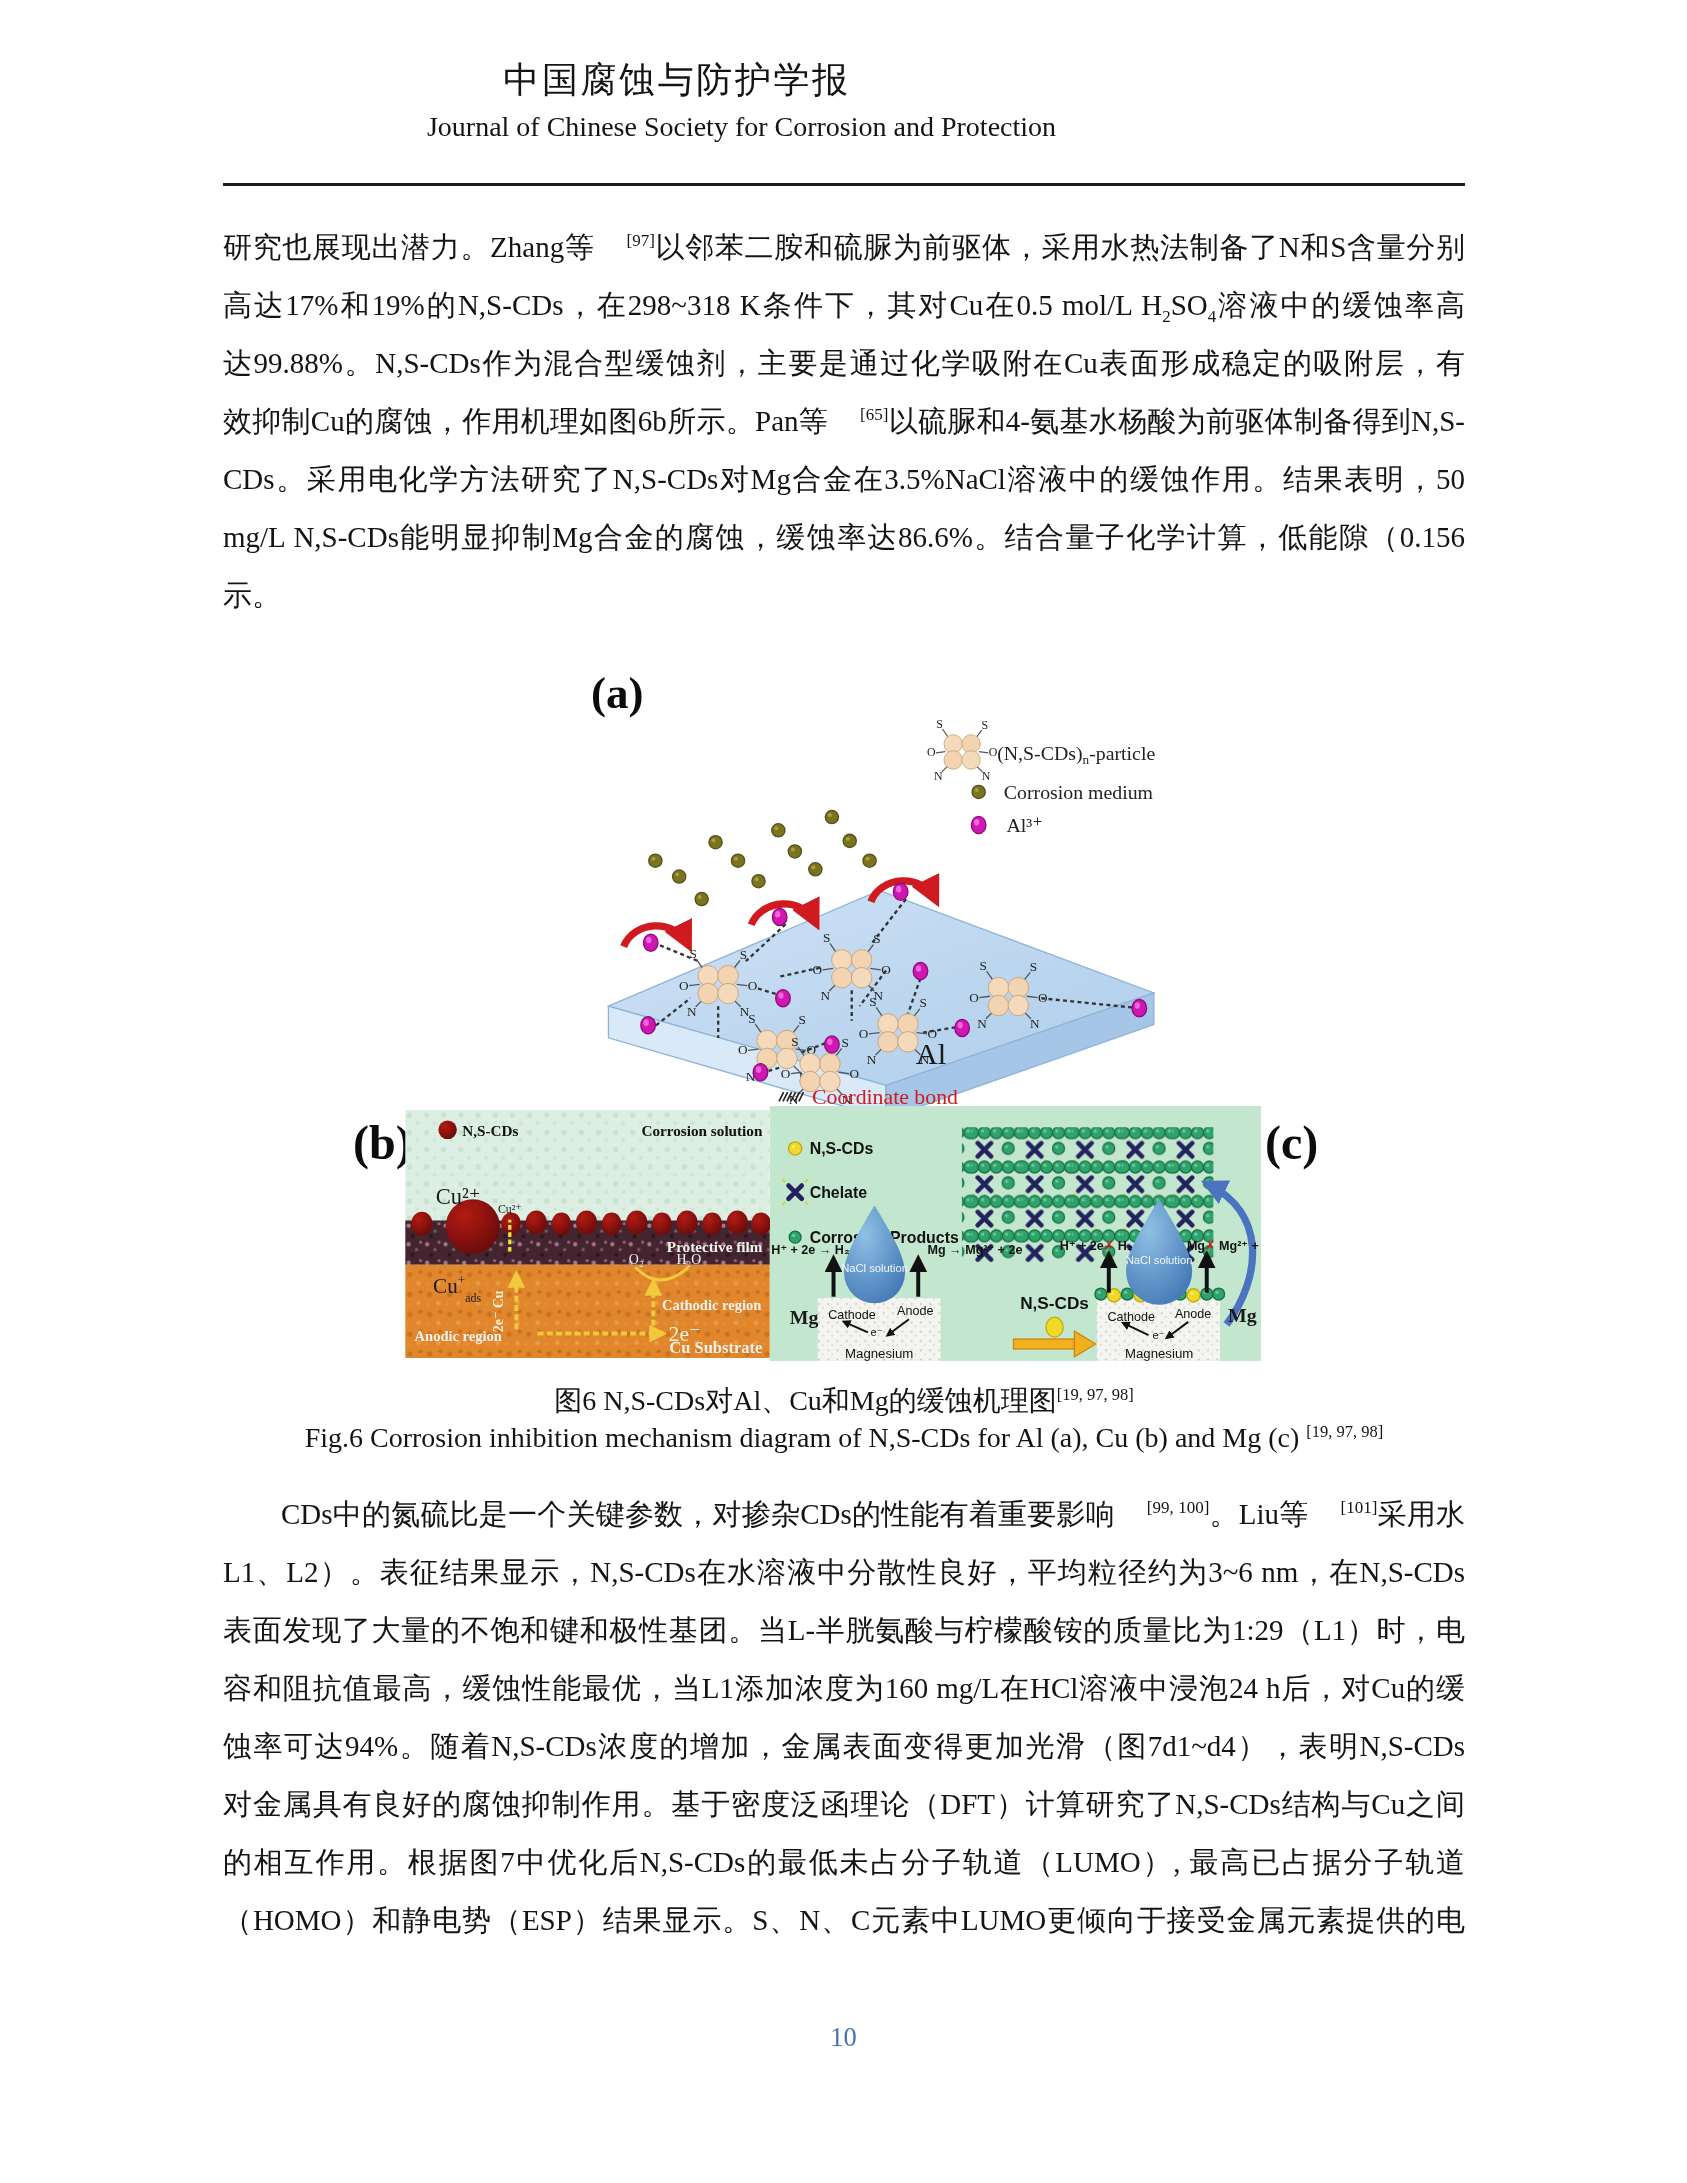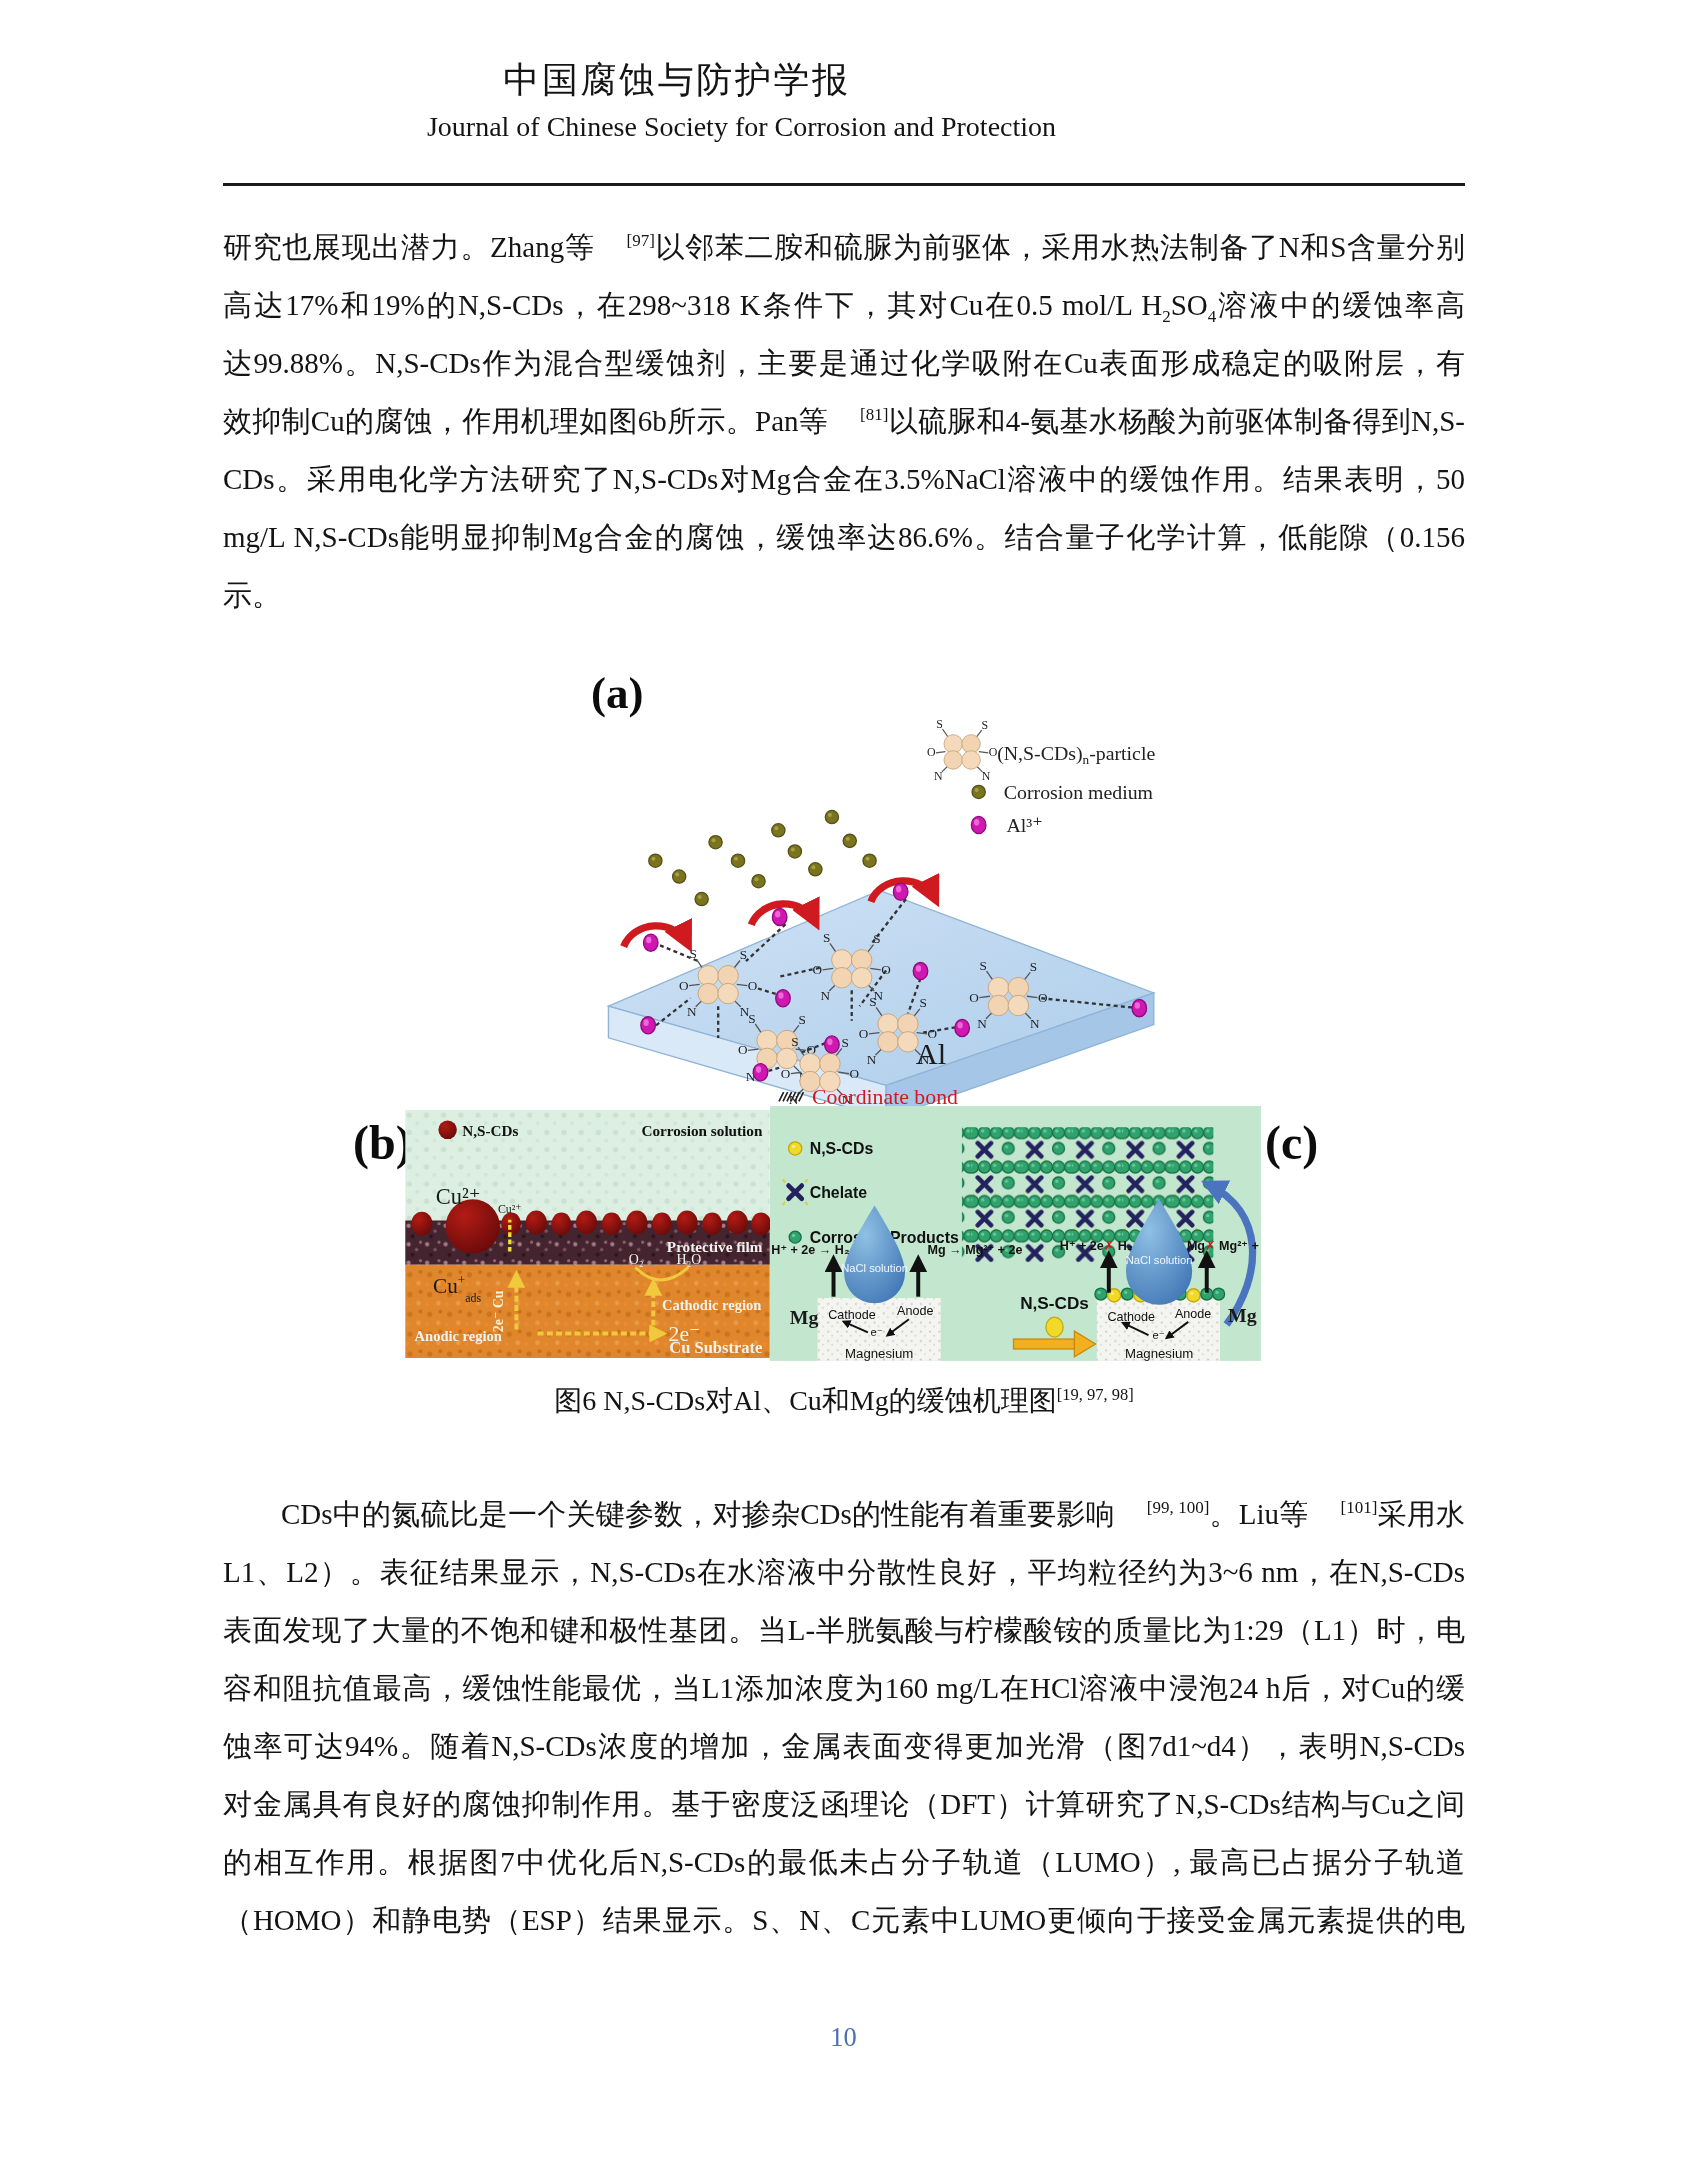--- a/index.html
+++ b/index.html
@@ -32,21 +32,21 @@
 <div class="page">
 
   <div class="hdr-zh">中国腐蚀与防护学报</div>
   <div class="hdr-en">Journal of Chinese Society for Corrosion and Protection</div>
   <div class="rule"></div>
 
   <div class="para p1">
     <div class="line"><span>研究也展现出潜力。Zhang等</span><sup>[97]</sup><span>以邻苯二胺和硫脲为前驱体，采用水热法制备了N和S含量分别</span></div>
     <div class="line"><span>高达17%和19%的N,S-CDs，在298~318 K条件下，其对Cu在0.5 mol/L H</span><sub>2</sub><span>SO</span><sub>4</sub><span>溶液中的缓蚀率高</span></div>
     <div class="line"><span>达99.88%。N,S-CDs作为混合型缓蚀剂，主要是通过化学吸附在Cu表面形成稳定的吸附层，有</span></div>
-    <div class="line"><span>效抑制Cu的腐蚀，作用机理如图6b所示。Pan等</span><sup>[81]</sup><span>以硫脲和4-氨基水杨酸为前驱体制备得到N,S-</span></div>
+    <div class="line"><span>效抑制Cu的腐蚀，作用机理如图6b所示。Pan等</span><sup>[65]</sup><span>以硫脲和4-氨基水杨酸为前驱体制备得到N,S-</span></div>
     <div class="line"><span>CDs。采用电化学方法研究了N,S-CDs对Mg合金在3.5%NaCl溶液中的缓蚀作用。结果表明，50</span></div>
     <div class="line"><span>mg/L N,S-CDs能明显抑制Mg合金的腐蚀，缓蚀率达86.6%。结合量子化学计算，低能隙（0.156</span></div>
     <div class="line last"><span>示。</span></div>
   </div>
 
   <div class="fig-label" style="left:591px;top:667px;">(a)</div>
   <div class="fig-label" style="left:353px;top:1115px;font-size:48px;">(b)</div>
   <div class="fig-label" style="left:1265px;top:1115px;font-size:48px;">(c)</div>
 
   <svg style="left:582px;top:662px;" width="595" height="445" viewBox="0 0 900 672">
@@ -349,20 +349,21 @@
     <text x="588" y="238" class="sans" font-size="17" fill="#f2f6fb" text-anchor="middle">NaCl solution</text>
 
     <line x1="512" y1="282" x2="512" y2="226" stroke="#111" stroke-width="6" marker-end="url(#arrB)"></line>
     <line x1="660" y1="282" x2="660" y2="226" stroke="#111" stroke-width="6" marker-end="url(#arrB)"></line>
 
     <text x="438" y="218" class="sans" font-size="19" font-weight="bold"><tspan fill="#111">H⁺ + 2e</tspan><tspan fill="#e01010">✗</tspan><tspan fill="#111"> H₂</tspan></text>
     <text x="630" y="218" class="sans" font-size="19" font-weight="bold"><tspan fill="#111">Mg</tspan><tspan fill="#e01010">✗</tspan><tspan fill="#111"> Mg²⁺ + 2e</tspan></text>
   </svg>
 
   <div class="cap" style="top:1383px;"><span>图6 N,S-CDs对Al、Cu和Mg的缓蚀机理图</span><sup>[19, 97, 98]</sup></div>
+  <div class="cap" style="top:1420px;"><span>Fig.6 Corrosion inhibition mechanism diagram of N,S-CDs for Al (a), Cu (b) and Mg (c) </span><sup>[19, 97, 98]</sup></div>
 
   <div class="para p2">
     <div class="line indent"><span>CDs中的氮硫比是一个关键参数，对掺杂CDs的性能有着重要影响</span><sup>[99, 100]</sup><span>。Liu等</span><sup>[101]</sup><span>采用水</span></div>
     <div class="line"><span>L1、L2）。表征结果显示，N,S-CDs在水溶液中分散性良好，平均粒径约为3~6 nm，在N,S-CDs</span></div>
     <div class="line"><span>表面发现了大量的不饱和键和极性基团。当L-半胱氨酸与柠檬酸铵的质量比为1:29（L1）时，电</span></div>
     <div class="line"><span>容和阻抗值最高，缓蚀性能最优，当L1添加浓度为160 mg/L在HCl溶液中浸泡24 h后，对Cu的缓</span></div>
     <div class="line"><span>蚀率可达94%。随着N,S-CDs浓度的增加，金属表面变得更加光滑（图7d1~d4），表明N,S-CDs</span></div>
     <div class="line"><span>对金属具有良好的腐蚀抑制作用。基于密度泛函理论（DFT）计算研究了N,S-CDs结构与Cu之间</span></div>
     <div class="line"><span>的相互作用。根据图7中优化后N,S-CDs的最低未占分子轨道（LUMO）, 最高已占据分子轨道</span></div>
     <div class="line"><span>（HOMO）和静电势（ESP）结果显示。S、N、C元素中LUMO更倾向于接受金属元素提供的电</span></div>

